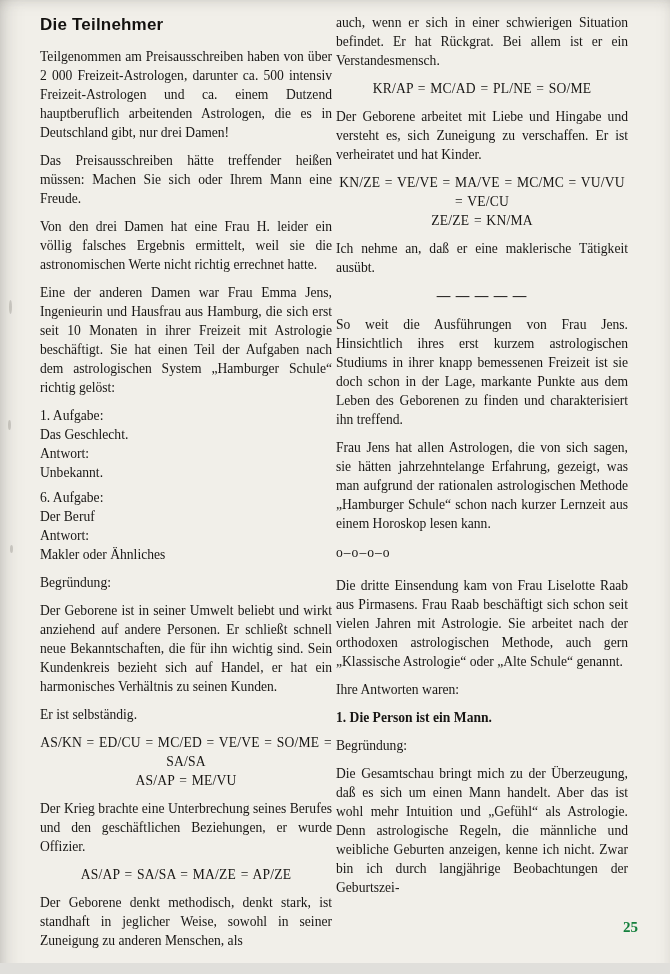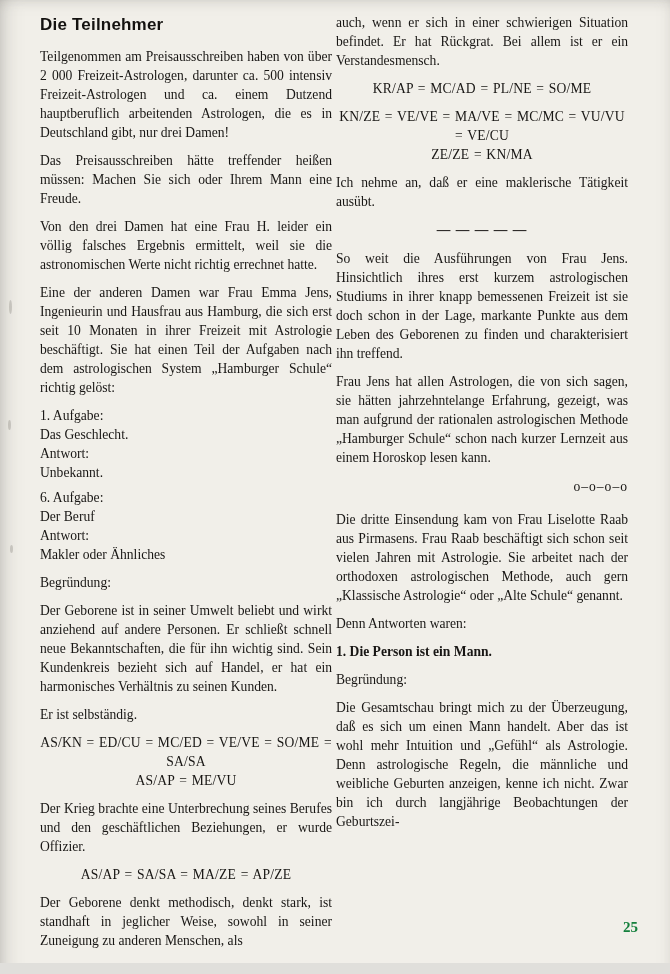--- a/index.html
+++ b/index.html
@@ -42,21 +42,21 @@
   .qa-row.gap-above { margin-top: 6px; }
   .qa-label { width: 82px; flex: none; }
   .qa-value { flex: 1; }
   .label-line { text-align: left; margin: 0; }
   .plain { text-align: justify; margin: 0 0 9px 0; }
   .no-gap { margin-bottom: 0; }
   .sep-dashes {
     text-align: center; margin: 4px 0 10px 0;
     letter-spacing: 1px; font-weight: 700; color: #23211e;
   }
-  .sep-ooo { text-align: right; margin: 10px 0 14px 0; letter-spacing: 1px; }
+  .sep-ooo { text-align: left; margin: 10px 0 14px 0; letter-spacing: 1px; }
   .bold-line { font-weight: 700; text-align: left; margin: 0 0 2px 0; }
   .intro-line { text-align: left; margin: 0 0 2px 0; }
   .page-number {
     position: absolute; right: 32px; bottom: 38px;
     font-weight: 700; font-size: 15px; color: #15803d;
   }
   
   .speck { position: absolute; background: rgba(110,108,100,.28); border-radius: 50%; }
   .s1 { left: 9px; top: 300px; width: 3px; height: 14px; }
   .s2 { left: 8px; top: 420px; width: 3px; height: 10px; }
@@ -110,36 +110,37 @@
       <div class="formula">AS/AP = SA/SA = MA/ZE = AP/ZE</div>
 
       <p>Der Geborene denkt methodisch, denkt stark, ist standhaft in jeglicher Weise, sowohl in seiner Zuneigung zu anderen Menschen, als</p>
     </div>
 
     <div class="col">
       <p>auch, wenn er sich in einer schwierigen Situation befindet. Er hat Rückgrat. Bei allem ist er ein Verstandesmensch.</p>
 
       <div class="formula">KR/AP = MC/AD = PL/NE = SO/ME</div>
 
+      <p>Der Geborene arbeitet mit Liebe und Hingabe und versteht es, sich Zuneigung zu verschaffen. Er ist verheiratet und hat Kinder.</p>
 
       <div class="formula no-gap">KN/ZE = VE/VE = MA/VE = MC/MC = VU/VU = VE/CU</div>
       <div class="formula">ZE/ZE = KN/MA</div>
 
       <p>Ich nehme an, daß er eine maklerische Tätigkeit ausübt.</p>
 
       <div class="sep-dashes">— — — — —</div>
 
       <p>So weit die Ausführungen von Frau Jens. Hinsichtlich ihres erst kurzem astrologischen Studiums in ihrer knapp bemessenen Freizeit ist sie doch schon in der Lage, markante Punkte aus dem Leben des Geborenen zu finden und charakterisiert ihn treffend.</p>
       <p>Frau Jens hat allen Astrologen, die von sich sagen, sie hätten jahrzehntelange Erfahrung, gezeigt, was man aufgrund der rationalen astrologischen Methode „Hamburger Schule“ schon nach kurzer Lernzeit aus einem Horoskop lesen kann.</p>
 
       <div class="sep-ooo">o–o–o–o</div>
 
       <p>Die dritte Einsendung kam von Frau Liselotte Raab aus Pirmasens. Frau Raab beschäftigt sich schon seit vielen Jahren mit Astrologie. Sie arbeitet nach der orthodoxen astrologischen Methode, auch gern „Klassische Astrologie“ oder „Alte Schule“ genannt.</p>
 
-      <p class="intro-line no-gap">Denn Antworten waren:</p>
+      <p class="intro-line no-gap">Ihre Antworten waren:</p>
       <p class="bold-line">1. Die Person ist ein Mann.</p>
 
       <div class="block">
         <p class="label-line no-gap">Begründung:</p>
         <p class="plain no-gap">Die Gesamtschau bringt mich zu der Überzeugung, daß es sich um einen Mann handelt. Aber das ist wohl mehr Intuition und „Gefühl“ als Astrologie. Denn astrologische Regeln, die männliche und weibliche Geburten anzeigen, kenne ich nicht. Zwar bin ich durch langjährige Beobachtungen der Geburtszei-</p>
       </div>
     </div>
   </div>
 
   <div class="page-number">25</div>

